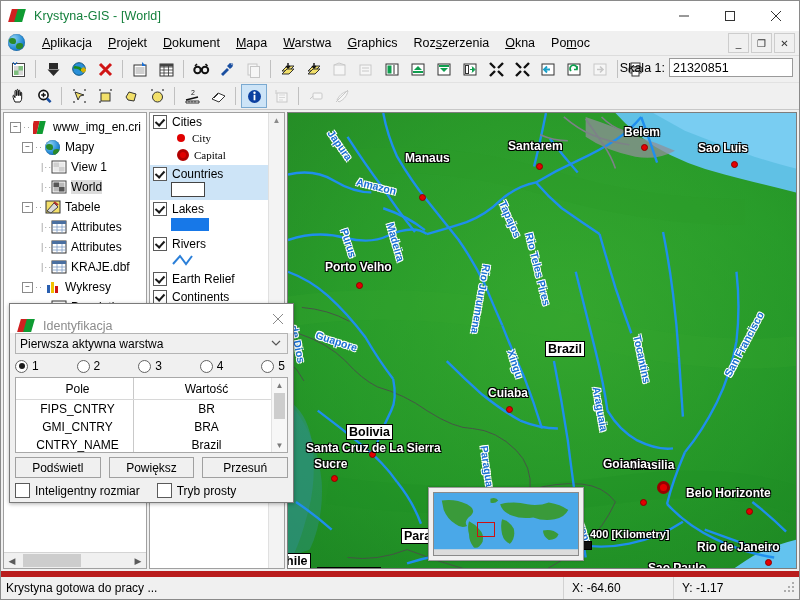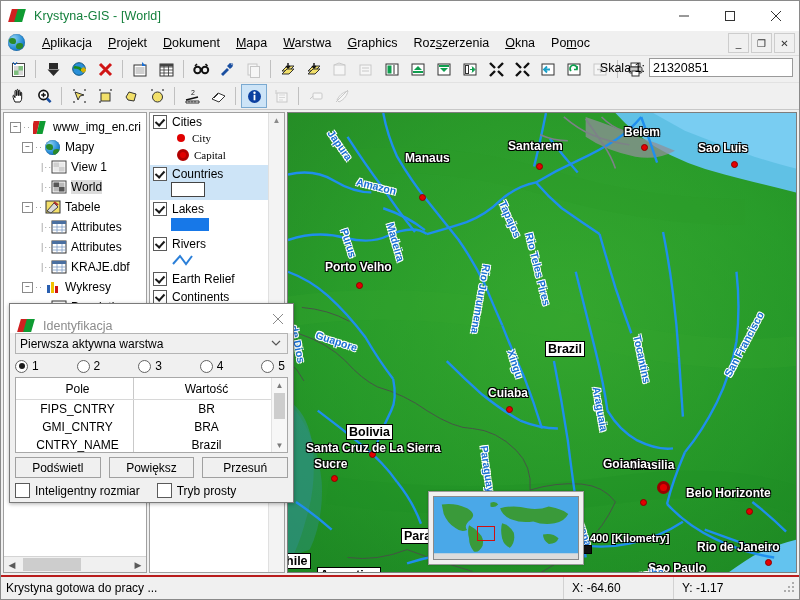--- a/index.html
+++ b/index.html
@@ -74,21 +74,21 @@
   .tb2{border-bottom:1px solid #c8c8c8;}
   .tbtn{
     width:24px;height:22px;display:flex;align-items:center;justify-content:center;
     margin:0 1px;position:relative;
   }
   .tbtn.active{border:1px solid #7aa9d0;background:#cde4f7;}
   .tsep{width:1px;height:18px;background:#c0c0c0;margin:0 4px;}
   .scale-wrap{position:absolute;right:6px;top:2px;display:flex;align-items:center;}
   .scale-label{font-size:12.5px;margin-right:4px;}
   .scale-box{
-    width:144px;height:19px;border:1px solid #9a9a9a;background:#fff;font-size:12.5px;
+    width:124px;height:19px;border:1px solid #9a9a9a;background:#fff;font-size:12.5px;
     padding:0 3px;line-height:19px;box-sizing:border-box;color:#000;
   }
   
   .content{flex:1 1 auto;display:flex;position:relative;background:#f0f0f0;overflow:hidden;}
   .tree-panel{
     width:144px;flex:0 0 144px;background:#fff;border:1px solid #a0a0a0;
     margin:2px 0 2px 2px;box-sizing:border-box;position:relative;overflow:hidden;
   }
   .tree{padding:4px 0 0 4px;font-size:12px;}
   .tnode{display:flex;align-items:center;height:20px;white-space:nowrap;position:relative;}
@@ -205,21 +205,21 @@
   .btnrow{display:flex;gap:8px;margin-bottom:5px;}
   .dbtn{
     flex:1;height:21px;border:1px solid #a0a0a0;background:#f0f0f0;font-size:12px;
     display:flex;align-items:center;justify-content:center;box-sizing:border-box;
   }
   .chkrow{display:flex;align-items:center;font-size:12px;}
   .chk{width:13px;height:13px;border:1px solid #5a5a5a;background:#fff;margin-right:5px;flex:0 0 13px;}
   .chk-gap{width:17px;}
   
   .statusbar{
-    flex:0 0 22px;height:22px;background:#f0f0f0;border-top:2px solid #b91c1c;
+    flex:0 0 22px;height:22px;background:#f0f0f0;border-top:6px solid #b91c1c;
     display:flex;align-items:center;font-size:12px;position:relative;
   }
   .sb-main{flex:1;padding-left:5px;}
   .sb-cell{width:110px;border-left:1px solid #d2d2d2;padding-left:8px;height:22px;line-height:22px;box-sizing:border-box;}
   .sb-grip{width:14px;height:14px;position:relative;margin-right:2px;}
   .sb-grip i{position:absolute;width:2px;height:2px;background:#adadad;}
 </style>
 </head>
 <body>
 

